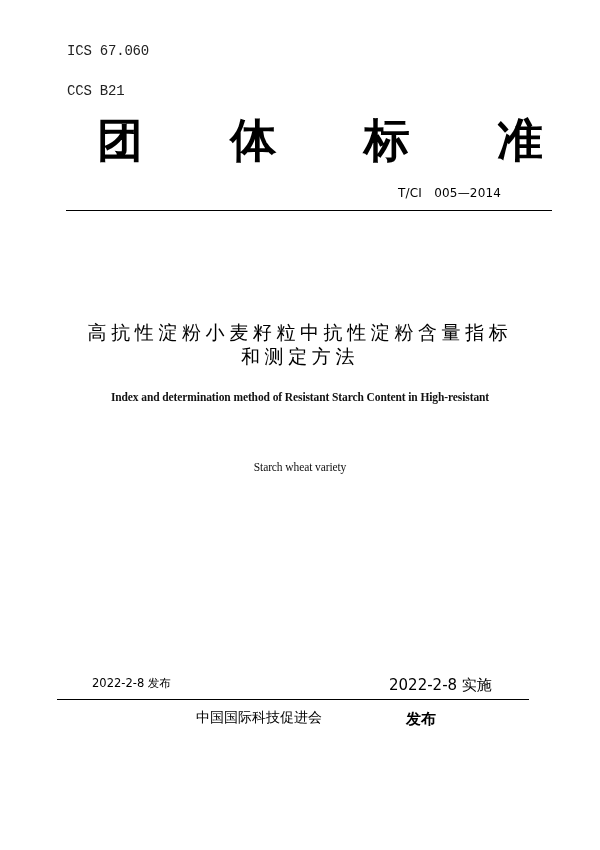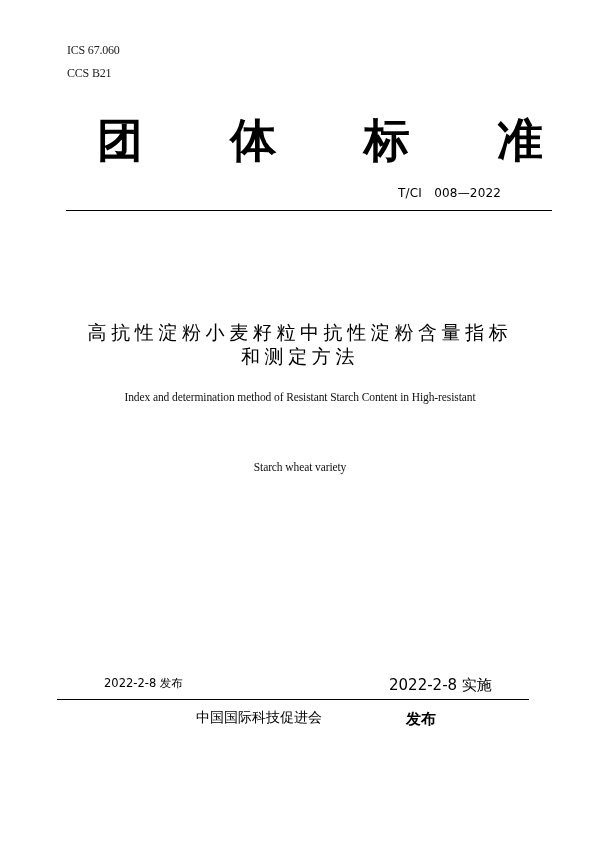--- a/index.html
+++ b/index.html
@@ -12,27 +12,27 @@
       height: 850px;
       position: relative;
       overflow: hidden;
       color: #000000;
       font-family: "DejaVu Sans", sans-serif;
     }
     .abs { position: absolute; }
 
     .ics, .ccs {
       left: 67px;
-      font-family: Liberation Serif, serif;
-      font-size: 12px;
+      font-family: Liberation Mono, monospace;
+      font-size: 14px;
       color: #222;
       letter-spacing: -0.2px;
     }
     .ics { top: 43px; }
-    .ccs { top: 66px; }
+    .ccs { top: 83px; }
 
     .main-title {
       top: 110px;
       left: 90px;
       width: 460px;
       height: 60px;
       display: flex;
       justify-content: space-between;
       font-family: "DejaVu Serif", serif;
       font-weight: bold;
@@ -72,26 +72,26 @@
 
     .title-en {
       left: 0;
       width: 600px;
       text-align: center;
       font-family: "Liberation Serif", serif;
       font-size: 11.5px;
       color: #111;
       letter-spacing: -0.1px;
     }
-    .title-en-1 { top: 391px; }
+    .title-en-1 { top: 391px; font-weight: bold; }
     .title-en-2 { top: 425px; margin-top: 36px; }
 
     .release-date {
       top: 676px;
-      left: 104px;
+      left: 92px;
       font-size: 11.5px;
       white-space: nowrap;
       text-align: center;
     }
     .impl-date {
       top: 676px;
       left: 389px;
       font-size: 15px;
       white-space: nowrap;
     }
@@ -126,21 +126,21 @@
 <div class="abs ics">ICS 67.060</div>
 <div class="abs ccs">CCS B21</div>
 
 <div class="abs main-title">
   <span>团</span>
   <span>体</span>
   <span>标</span>
   <span>准</span>
 </div>
 
-<div class="abs std-number">T/CI   008—2022</div>
+<div class="abs std-number">T/CI   005—2014</div>
 
 <div class="abs rule-top"></div>
 
 <div class="abs title-cn">高抗性淀粉小麦籽粒中抗性淀粉含量指标</div>
 <div class="abs title-cn title-cn-2">和测定方法</div>
 
 <div class="abs title-en title-en-1">Index and determination method of Resistant Starch Content in High-resistant</div>
 <div class="abs title-en title-en-2">Starch wheat variety</div>
 
 <div class="abs release-date">2022-2-8 发布</div>

